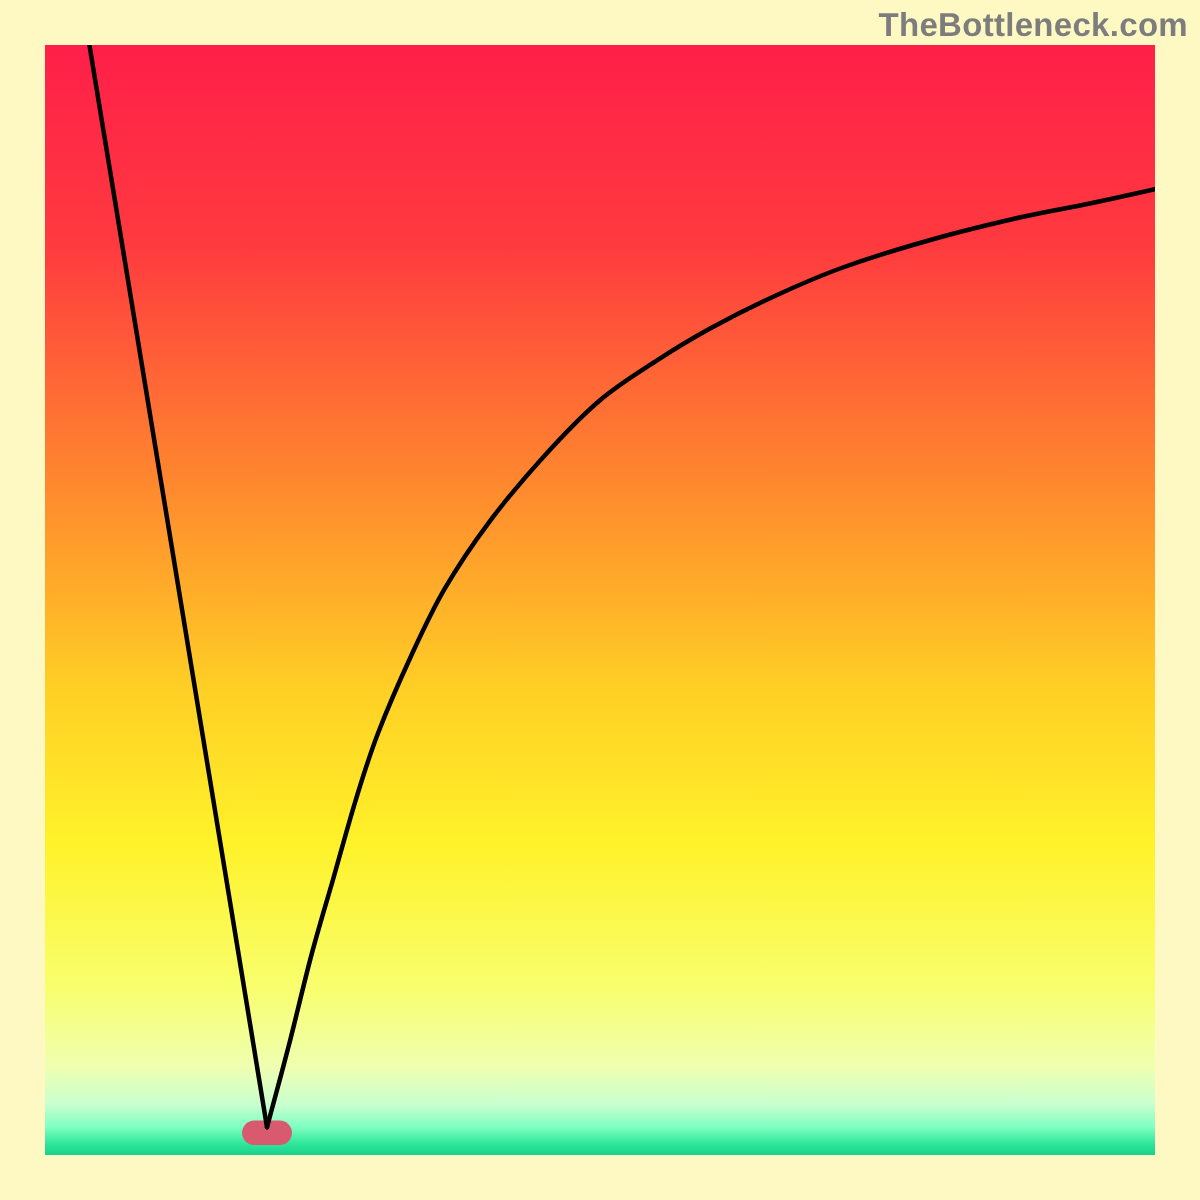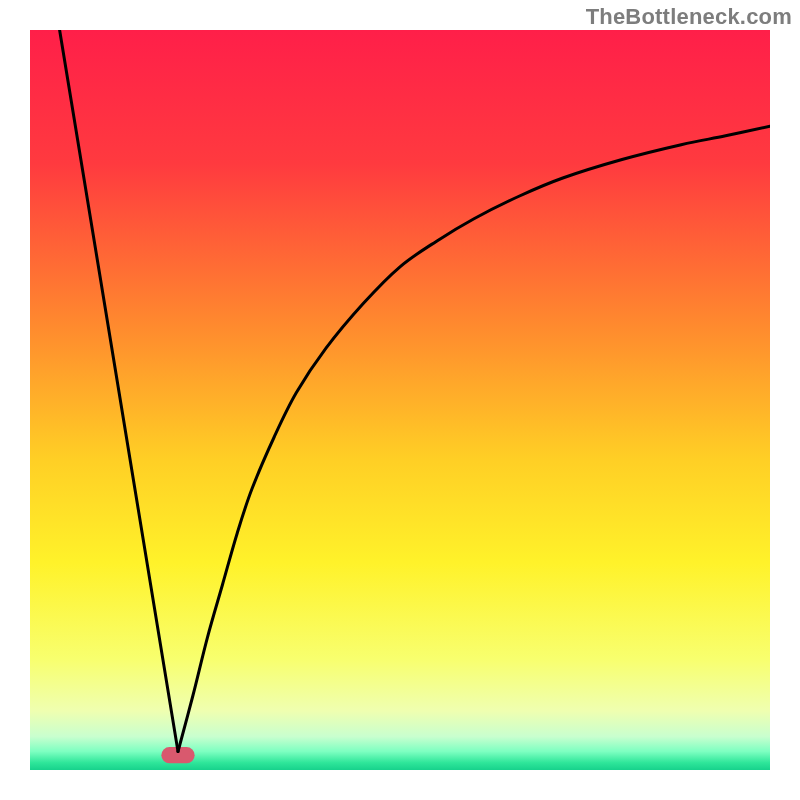--- a/index.html
+++ b/index.html
@@ -1,16 +1,16 @@
 <!DOCTYPE html>
 <html><head>
 <meta charset="utf-8">
 <style>
   html,body{margin:0;padding:0;width:800px;height:800px;overflow:hidden;background:#000;}
-  .frame{position:relative;width:800px;height:800px;background:#ffffff;}
+  .frame{position:relative;width:800px;height:800px;background:#fef9c3;}
   .plot{position:absolute;left:30px;top:30px;width:740px;height:740px;}
   .watermark{position:absolute;top:4px;right:8px;font:600 22px Arial,Helvetica,sans-serif;color:#7d7d7d;letter-spacing:.2px;}
   svg{display:block;}
 </style>
 </head>
 <body>
 <div class="frame">
   <div class="watermark">TheBottleneck.com</div>
   <div class="plot">
     <svg id="svg" width="740" height="740" viewBox="0 0 740 740">

